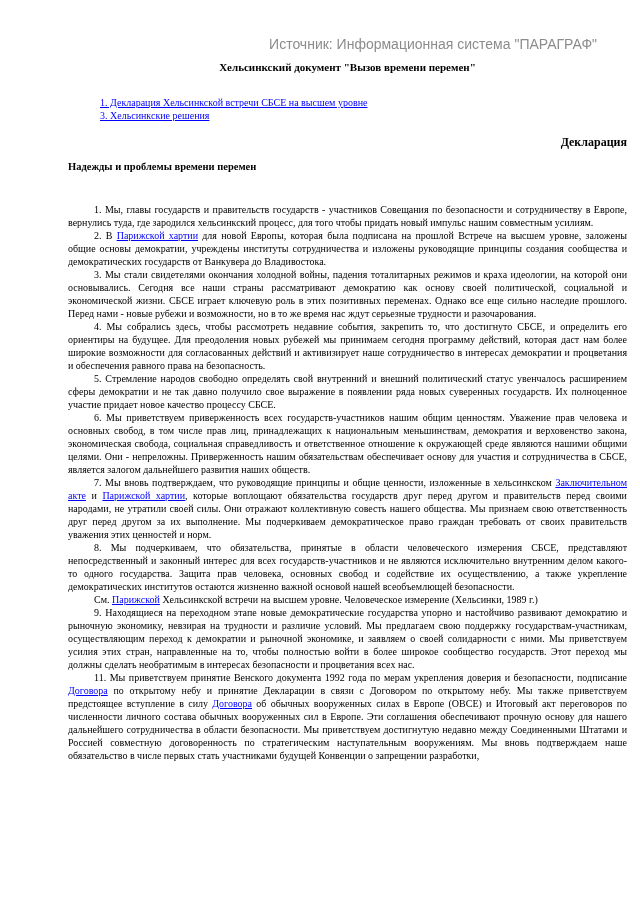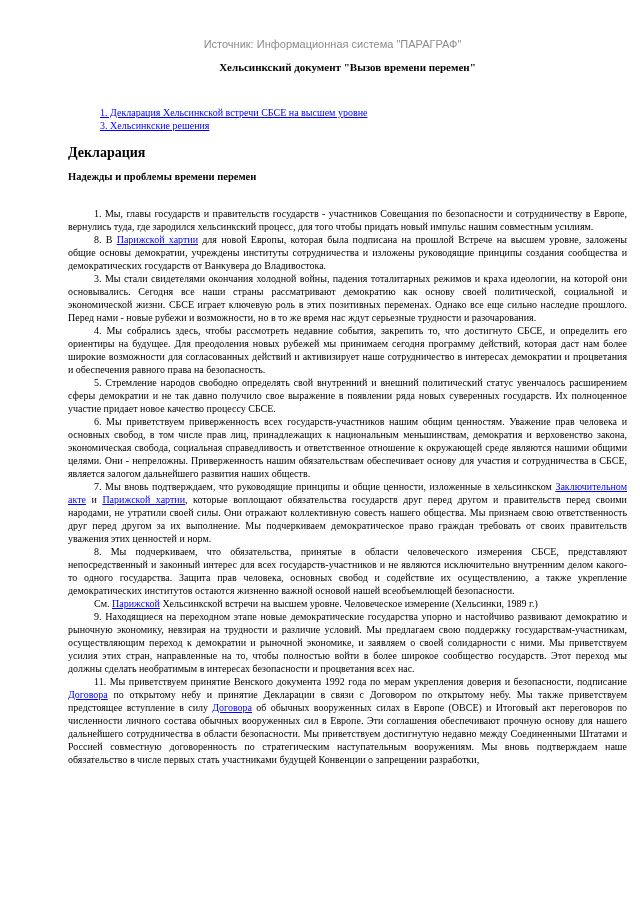--- a/index.html
+++ b/index.html
@@ -2,30 +2,30 @@
 <html lang="ru"><head>
 <meta charset="utf-8">
 <style>
   html, body { margin:0; padding:0; }
   body {
     width:640px; height:905px; overflow:hidden; background:#ffffff;
     font-family:"Liberation Serif", serif; color:#000000;
   }
   .page { box-sizing:border-box; width:640px; height:905px; padding:36px 13px 0 68px; background:#ffffff; }
   .meta {
-    font-family:"Liberation Sans", sans-serif; font-size:11px; line-height:17px;
-    color:#8c8c8c; text-align:center; padding-right:30px; white-space:nowrap;
+    font-family:"Liberation Sans", sans-serif; font-size:14px; line-height:17px;
+    color:#8c8c8c; text-align:right; padding-right:30px; white-space:nowrap;
   }
   .doc-title { margin:8px 0 0 0; text-align:center; font-weight:bold; font-size:11px; line-height:13px; }
-  .toc { margin:32px 0 0 32px; font-size:10px; line-height:13px; }
+  .toc { margin:22px 0 0 32px; font-size:10px; line-height:13px; }
   .toc a, .inline-link { color:#0000ff; text-decoration:underline; cursor:pointer; }
   .toc a { display:table; }
-  .section-heading { margin:14px 0 0 0; text-align:left; font-weight:bold; font-size:14px; line-height:13px; }
+  .section-heading { margin:14px 0 0 0; text-align:right; font-weight:bold; font-size:12px; line-height:13px; }
   .subheading { margin:11px 0 0 0; text-align:left; font-weight:bold; font-size:10.5px; line-height:13px; }
-  .body-text { margin-top:24px; font-size:10px; line-height:13px; text-align:justify; }
+  .body-text { margin-top:30px; font-size:10px; line-height:13px; text-align:justify; }
   .body-text p { margin:0; text-indent:26px; }
 </style>
 </head>
 <body>
 
 <div class="page">
 
   <div class="meta">
     <div>Источник: Информационная система "ПАРАГРАФ"</div>
   </div>
@@ -40,21 +40,21 @@
   </div>
 
   <div class="section-heading">
     <div>Декларация</div>
   </div>
 
   <div class="subheading">Надежды и проблемы времени перемен</div>
 
   <div class="body-text" id="body-paragraphs">
       <p><span>1. Мы, главы государств и правительств государств - участников Совещания по безопасности и сотрудничеству в Европе, вернулись туда, где зародился хельсинкский процесс, для того чтобы придать новый импульс нашим совместным усилиям.</span></p>
-      <p><span>8. В </span><a class="inline-link">Парижской хартии</a><span> для новой Европы, которая была подписана на прошлой Встрече на высшем уровне, заложены общие основы демократии, учреждены институты сотрудничества и изложены руководящие принципы создания сообщества и демократических государств от Ванкувера до Владивостока.</span></p>
+      <p><span>2. В </span><a class="inline-link">Парижской хартии</a><span> для новой Европы, которая была подписана на прошлой Встрече на высшем уровне, заложены общие основы демократии, учреждены институты сотрудничества и изложены руководящие принципы создания сообщества и демократических государств от Ванкувера до Владивостока.</span></p>
       <p><span>3. Мы стали свидетелями окончания холодной войны, падения тоталитарных режимов и краха идеологии, на которой они основывались. Сегодня все наши страны рассматривают демократию как основу своей политической, социальной и экономической жизни. СБСЕ играет ключевую роль в этих позитивных переменах. Однако все еще сильно наследие прошлого. Перед нами - новые рубежи и возможности, но в то же время нас ждут серьезные трудности и разочарования.</span></p>
       <p><span>4. Мы собрались здесь, чтобы рассмотреть недавние события, закрепить то, что достигнуто СБСЕ, и определить его ориентиры на будущее. Для преодоления новых рубежей мы принимаем сегодня программу действий, которая даст нам более широкие возможности для согласованных действий и активизирует наше сотрудничество в интересах демократии и процветания и обеспечения равного права на безопасность.</span></p>
       <p><span>5. Стремление народов свободно определять свой внутренний и внешний политический статус увенчалось расширением сферы демократии и не так давно получило свое выражение в появлении ряда новых суверенных государств. Их полноценное участие придает новое качество процессу СБСЕ.</span></p>
       <p><span>6. Мы приветствуем приверженность всех государств-участников нашим общим ценностям. Уважение прав человека и основных свобод, в том числе прав лиц, принадлежащих к национальным меньшинствам, демократия и верховенство закона, экономическая свобода, социальная справедливость и ответственное отношение к окружающей среде являются нашими общими целями. Они - непреложны. Приверженность нашим обязательствам обеспечивает основу для участия и сотрудничества в СБСЕ, является залогом дальнейшего развития наших обществ.</span></p>
       <p><span>7. Мы вновь подтверждаем, что руководящие принципы и общие ценности, изложенные в хельсинкском </span><a class="inline-link">Заключительном акте</a><span> и </span><a class="inline-link">Парижской хартии</a><span>, которые воплощают обязательства государств друг перед другом и правительств перед своими народами, не утратили своей силы. Они отражают коллективную совесть нашего общества. Мы признаем свою ответственность друг перед другом за их выполнение. Мы подчеркиваем демократическое право граждан требовать от своих правительств уважения этих ценностей и норм.</span></p>
       <p><span>8. Мы подчеркиваем, что обязательства, принятые в области человеческого измерения СБСЕ, представляют непосредственный и законный интерес для всех государств-участников и не являются исключительно внутренним делом какого-то одного государства. Защита прав человека, основных свобод и содействие их осуществлению, а также укрепление демократических институтов остаются жизненно важной основой нашей всеобъемлющей безопасности.</span></p>
       <p><span>См. </span><a class="inline-link">Парижской</a><span> Хельсинкской встречи на высшем уровне. Человеческое измерение (Хельсинки, 1989 г.)</span></p>
       <p><span>9. Находящиеся на переходном этапе новые демократические государства упорно и настойчиво развивают демократию и рыночную экономику, невзирая на трудности и различие условий. Мы предлагаем свою поддержку государствам-участникам, осуществляющим переход к демократии и рыночной экономике, и заявляем о своей солидарности с ними. Мы приветствуем усилия этих стран, направленные на то, чтобы полностью войти в более широкое сообщество государств. Этот переход мы должны сделать необратимым в интересах безопасности и процветания всех нас.</span></p>
       <p><span>11. Мы приветствуем принятие Венского документа 1992 года по мерам укрепления доверия и безопасности, подписание </span><a class="inline-link">Договора</a><span> по открытому небу и принятие Декларации в связи с Договором по открытому небу. Мы также приветствуем предстоящее вступление в силу </span><a class="inline-link">Договора</a><span> об обычных вооруженных силах в Европе (ОВСЕ) и Итоговый акт переговоров по численности личного состава обычных вооруженных сил в Европе. Эти соглашения обеспечивают прочную основу для нашего дальнейшего сотрудничества в области безопасности. Мы приветствуем достигнутую недавно между Соединенными Штатами и Россией совместную договоренность по стратегическим наступательным вооружениям. Мы вновь подтверждаем наше обязательство в числе первых стать участниками будущей Конвенции о запрещении разработки,</span></p>
     </div>

